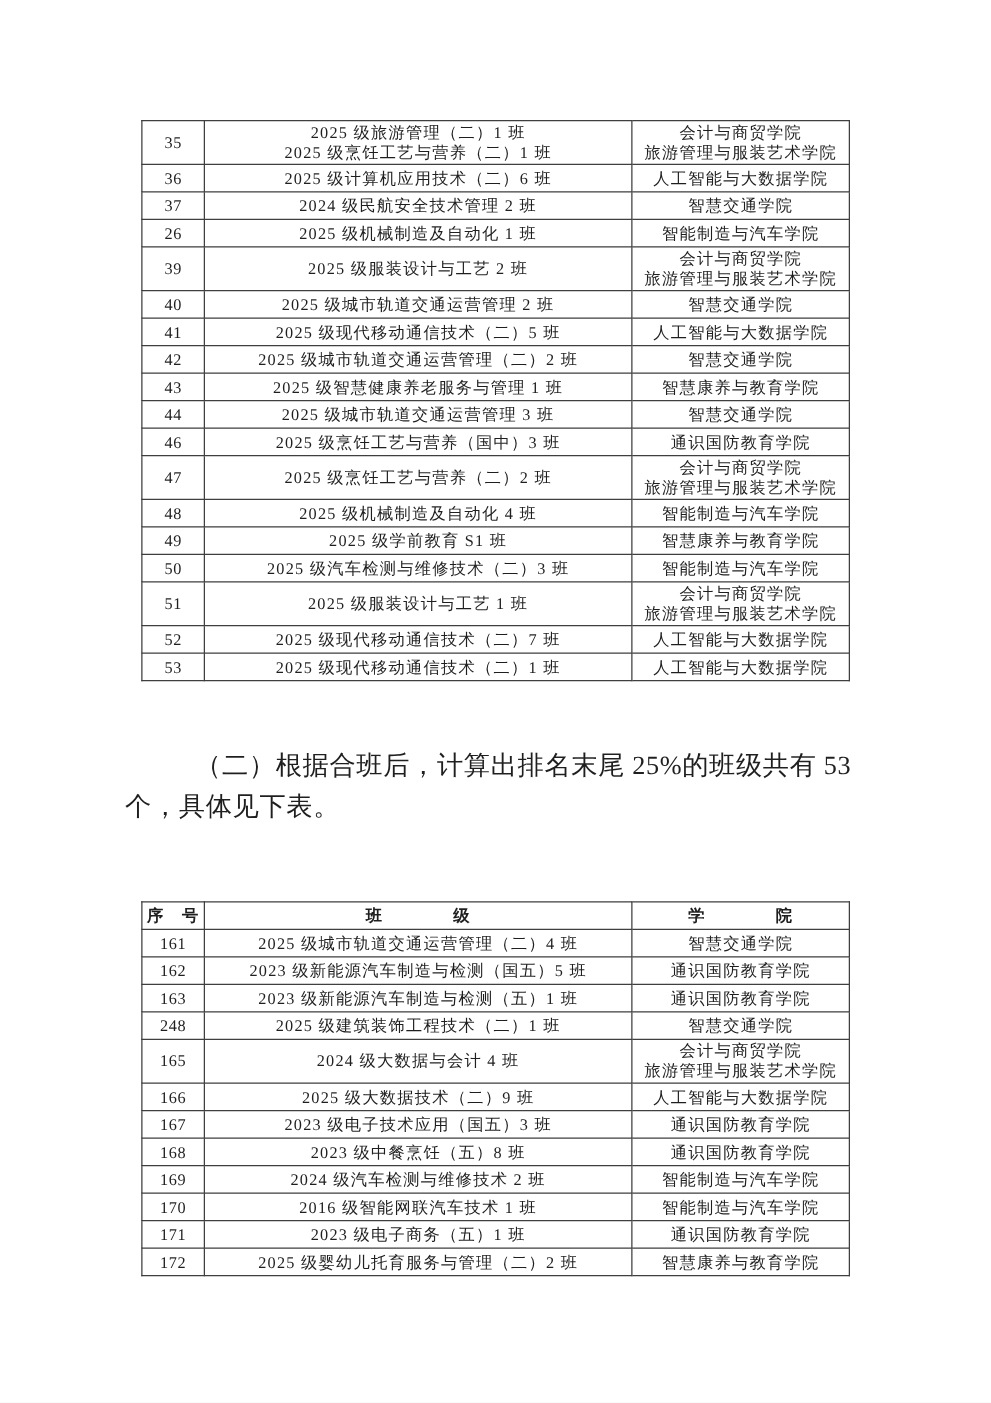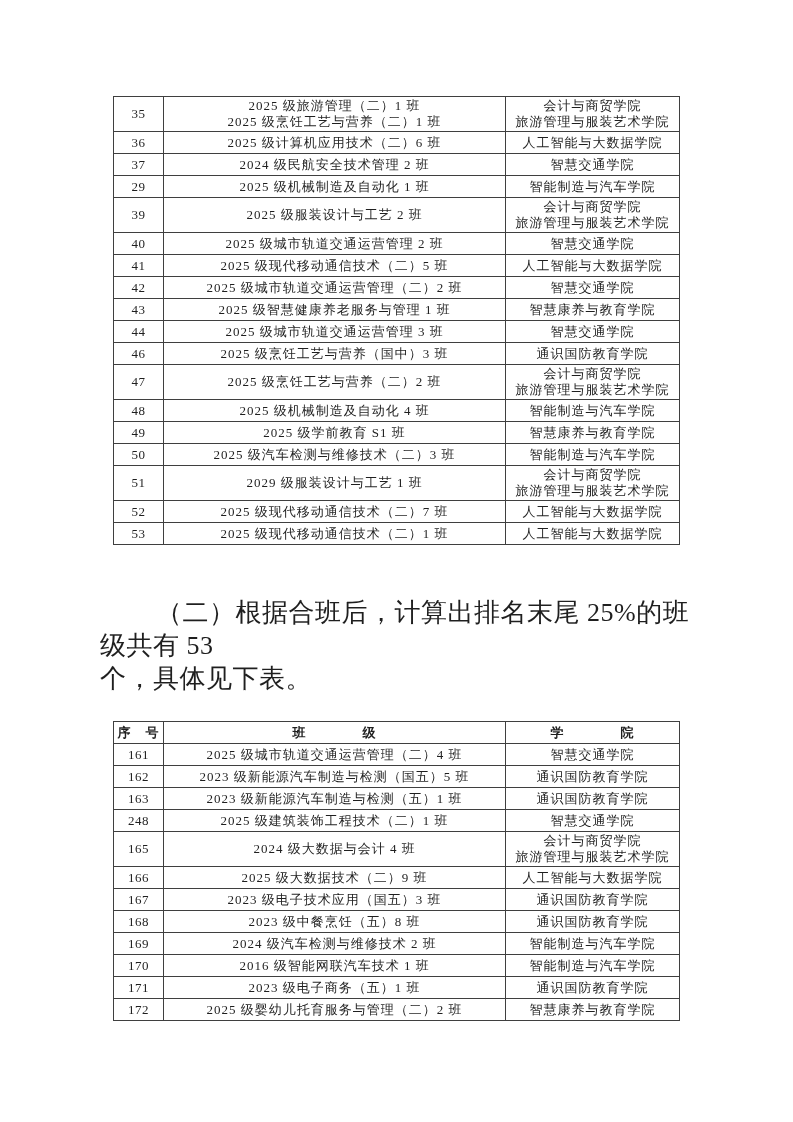--- a/index.html
+++ b/index.html
@@ -46,21 +46,21 @@
     letter-spacing: 1px;
   }
   .doc-table td.num {
     letter-spacing: 0.5px;
   }
   .para {
     position: absolute;
     left: 100px;
     top: 596px;
     width: 592px;
-    font-size: 26px;
+    font-size: 21px;
     line-height: 33px;
     letter-spacing: 0.5px;
     color: #1f1f1f;
   }
   .para .line1 { text-indent: 56px; }
 </style>
 </head>
 <body>
 
 <div class="page">
@@ -95,21 +95,21 @@
         <tr>
           <td class="num">37</td>
           <td>
             <div>2024 级民航安全技术管理 2 班</div>
           </td>
           <td>
             <div>智慧交通学院</div>
           </td>
         </tr>
         <tr>
-          <td class="num">29</td>
+          <td class="num">26</td>
           <td>
             <div>2025 级机械制造及自动化 1 班</div>
           </td>
           <td>
             <div>智能制造与汽车学院</div>
           </td>
         </tr>
         <tr>
           <td class="num">39</td>
           <td>
@@ -207,21 +207,21 @@
           <td>
             <div>2025 级汽车检测与维修技术（二）3 班</div>
           </td>
           <td>
             <div>智能制造与汽车学院</div>
           </td>
         </tr>
         <tr>
           <td class="num">51</td>
           <td>
-            <div>2029 级服装设计与工艺 1 班</div>
+            <div>2025 级服装设计与工艺 1 班</div>
           </td>
           <td>
             <div>会计与商贸学院</div>
             <div>旅游管理与服装艺术学院</div>
           </td>
         </tr>
         <tr>
           <td class="num">52</td>
           <td>
             <div>2025 级现代移动通信技术（二）7 班</div>

